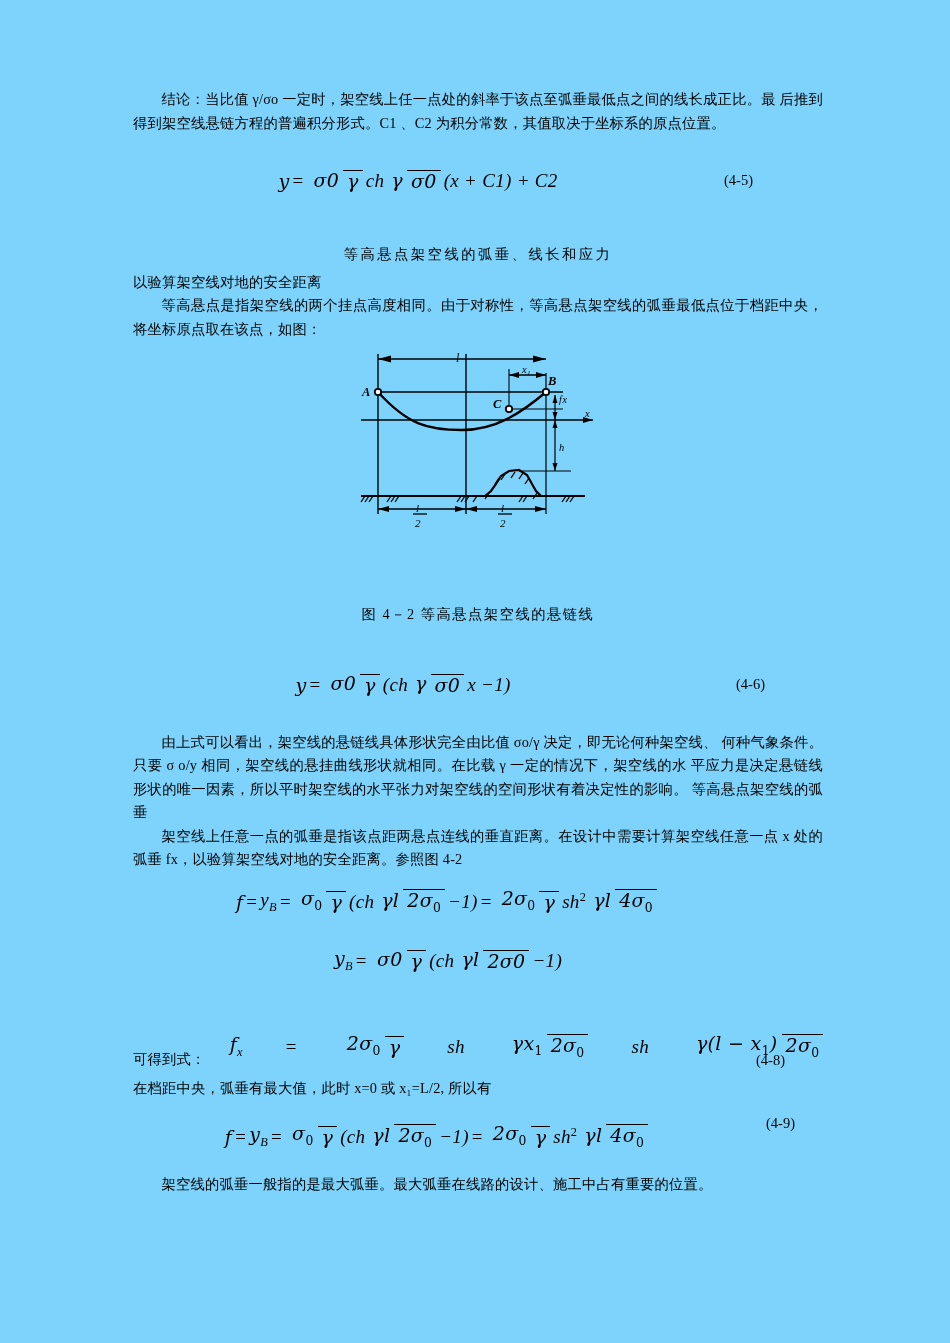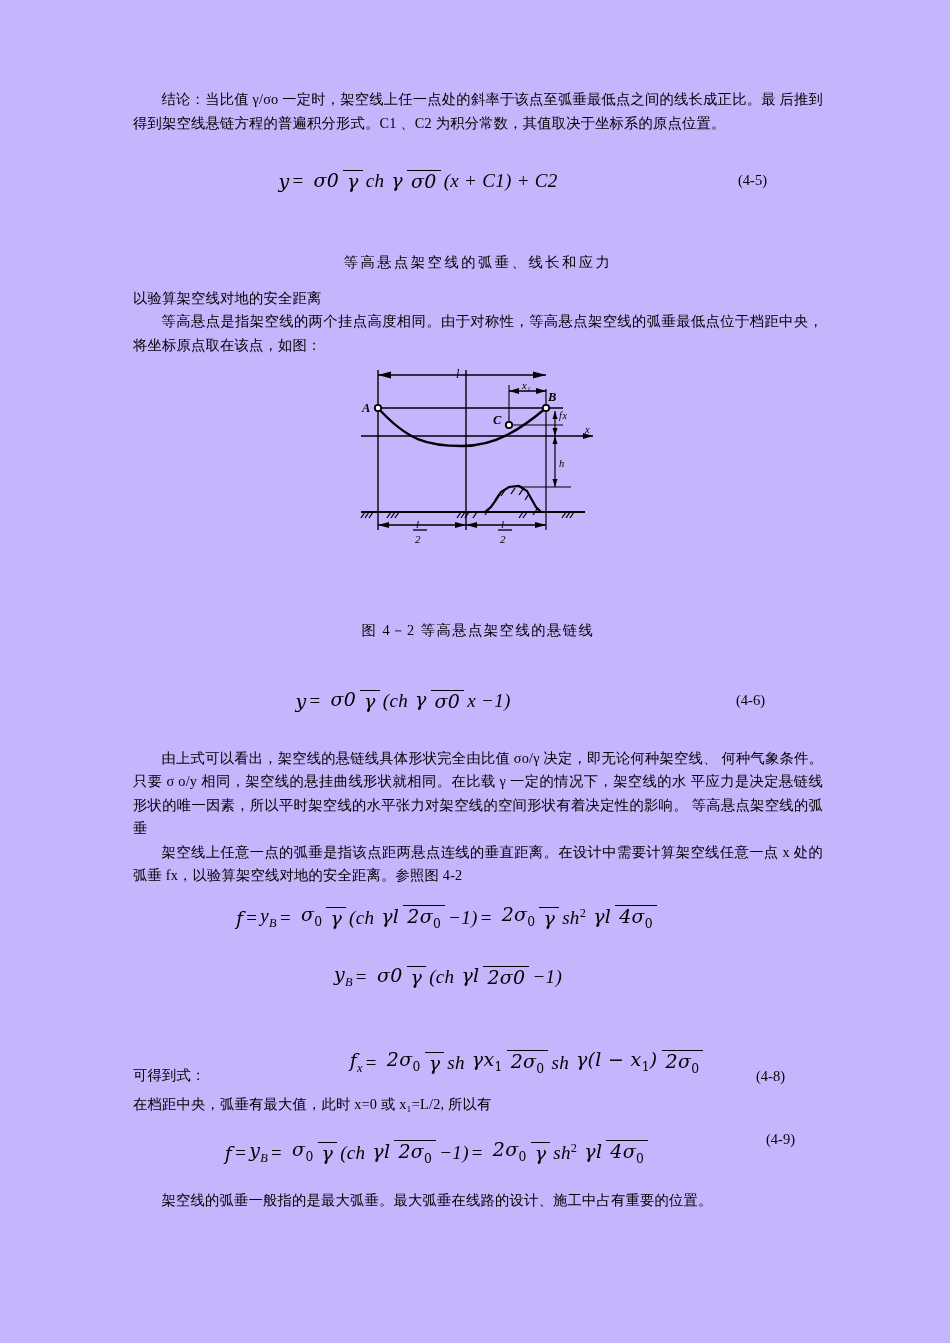--- a/index.html
+++ b/index.html
@@ -8,39 +8,39 @@
     background: #ffffff;
   }
   body {
     font-family: "Liberation Serif", "DejaVu Serif", serif;
     color: #000;
   }
   .page {
     position: relative;
     width: 950px;
     height: 1343px;
-    background: #c4b5fd;
+    background: #7dd3fc;
     overflow: hidden;
   }
   .content {
     position: absolute;
     left: 133px;
     top: 88px;
     width: 690px;
   }
   p.para {
     margin: 0;
     font-size: 14.3px;
     line-height: 23.5px;
     text-align: justify;
     letter-spacing: 0.2px;
   }
   p.para.indent { text-indent: 2em; }
   p.centered {
-    margin: 12px;
+    margin: 4px;
     text-align: center;
     font-size: 14.3px;
     line-height: 23.5px;
     letter-spacing: 2.5px;
   }
   .gap-s { height: 10px; }
   .gap-m { height: 20px; }
   .gap-l { height: 32px; }
 
   
@@ -123,21 +123,21 @@
           <span class="num greek">σ0</span>
           <span class="den greek">γ</span>
         </span>
         <span>ch</span>
         <span class="frac">
           <span class="num greek">γ</span>
           <span class="den greek">σ0</span>
         </span>
         <span>(x + C1) + C2</span>
       </span>
-      <span class="eqno" style="right:56px; top:17px;">(4-5)</span>
+      <span class="eqno" style="right:70px; top:17px;">(4-5)</span>
     </div>
 
     <div class="gap-l"></div>
 
     <p class="centered">等高悬点架空线的弧垂、线长和应力</p>
     <p class="para">以验算架空线对地的安全距离</p>
     <p class="para indent">等高悬点是指架空线的两个挂点高度相同。由于对称性，等高悬点架空线的弧垂最低点位于档距中央，将坐标原点取在该点，如图：</p>
 
     <div class="gap-s"></div>
 
@@ -318,21 +318,21 @@
           <span class="num greek">γl</span>
           <span class="den greek">2σ0</span>
         </span>
         <span>−1)</span>
       </span>
     </div>
 
     <div style="height:36px;"></div>
 
     <div class="formula-row" style="height:50px;">
-      <span class="math" style="margin-left:100px; margin-right:0;">
+      <span class="math" style="margin-left:100px; margin-right:0;gap:40px;">
         <span><span class="greek">f</span><sub class="si">x</sub></span>
         <span class="op">=</span>
         <span class="frac">
           <span class="num greek"><span>2σ</span><sub class="s">0</sub></span>
           <span class="den greek">γ</span>
         </span>
         <span>sh</span>
         <span class="frac">
           <span class="num greek"><span>γx</span><sub class="s">1</sub></span>
           <span class="den greek"><span>2σ</span><sub class="s">0</sub></span>

